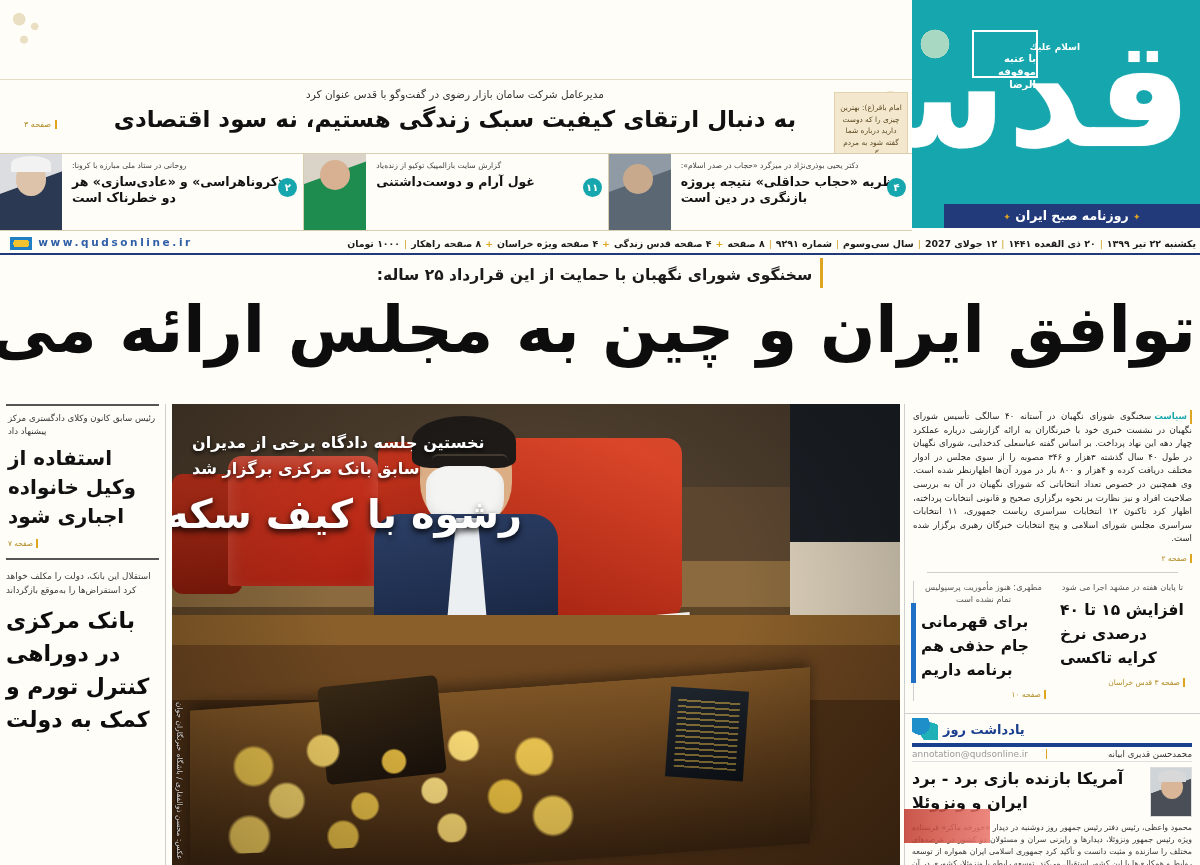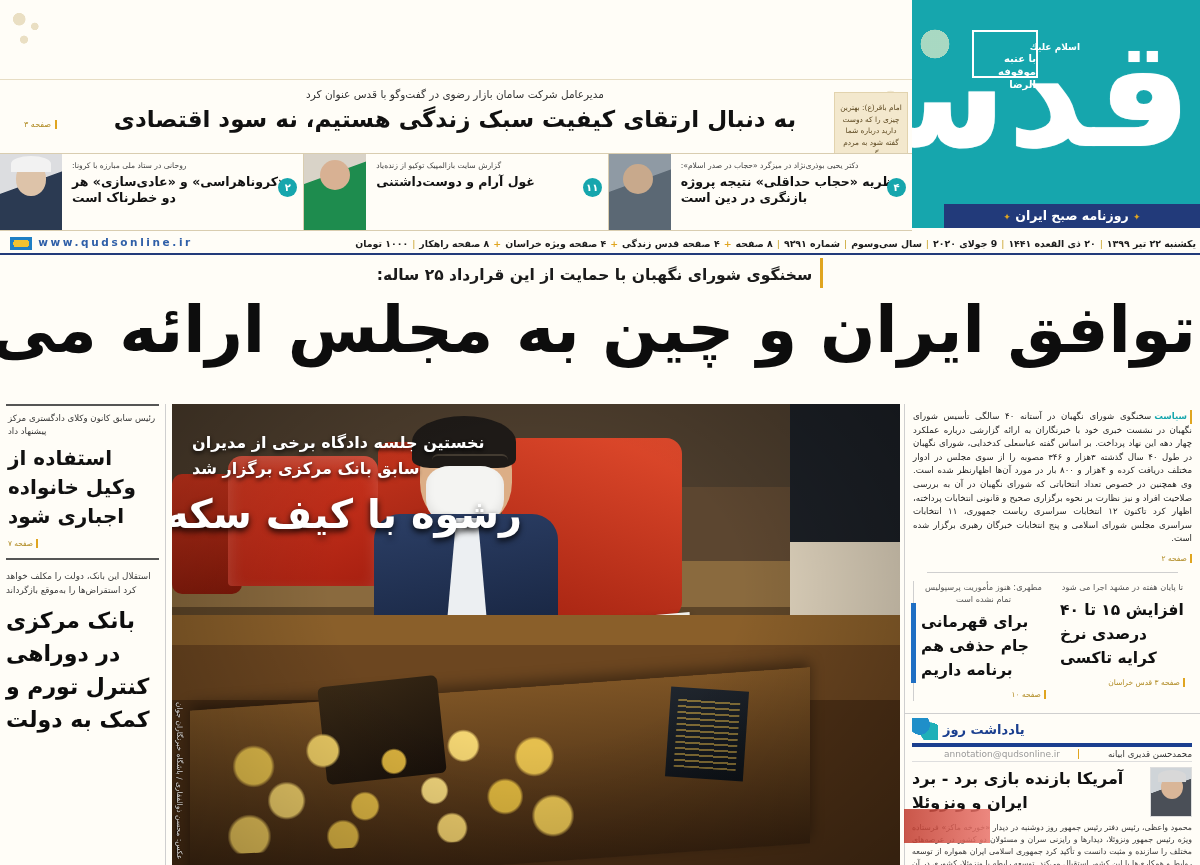--- a/index.html
+++ b/index.html
@@ -362,21 +362,20 @@
     display: flex; flex-direction: row; align-items: center;
     font-size: 8.6px; color: #777;
     border-bottom: 1px solid #dedede;
     padding-bottom: 2px;
   }
   .annot-author { font-size: 8.6px; color: #333; font-weight: 400; }
   .annot-mail {
     margin-right: auto; direction: ltr; color: #9a9a9a;
     border-right: 1px solid #e0a520; padding-right: 18px;
     font-size: 9px;
-    margin-left: 32px;
   }
   .annot-body { display: flex; flex-direction: row; margin-top: 5px; }
   .annot-avatar {
     width: 42px; height: 50px;
     flex: 0 0 42px;
     margin-left: 7px;
     background: linear-gradient(160deg,#cfd4d8 0 40%,#4a4f57 41% 100%);
     position: relative; overflow: hidden;
     border: 1px solid #ddd;
   }
@@ -657,21 +656,21 @@
     </div>
 
   </div>
 
   <div class="datebar">
     <div class="date-items">
       <span>یکشنبه ۲۲ تیر ۱۳۹۹</span>
       <span class="sep">|</span>
       <span>۲۰ ذی القعده ۱۴۴۱</span>
       <span class="sep">|</span>
-      <span>9 جولای ۲۰۲۰</span>
+      <span>۱۲ جولای 2027</span>
       <span class="sep">|</span>
       <span>سال سی‌وسوم</span>
       <span class="sep">|</span>
       <span>شماره ۹۲۹۱</span>
       <span class="sep">|</span>
       <span>۸ صفحه</span>
       <span class="plus">+</span>
       <span>۴ صفحه قدس زندگی</span>
       <span class="plus">+</span>
       <span>۴ صفحه ویژه خراسان</span>

